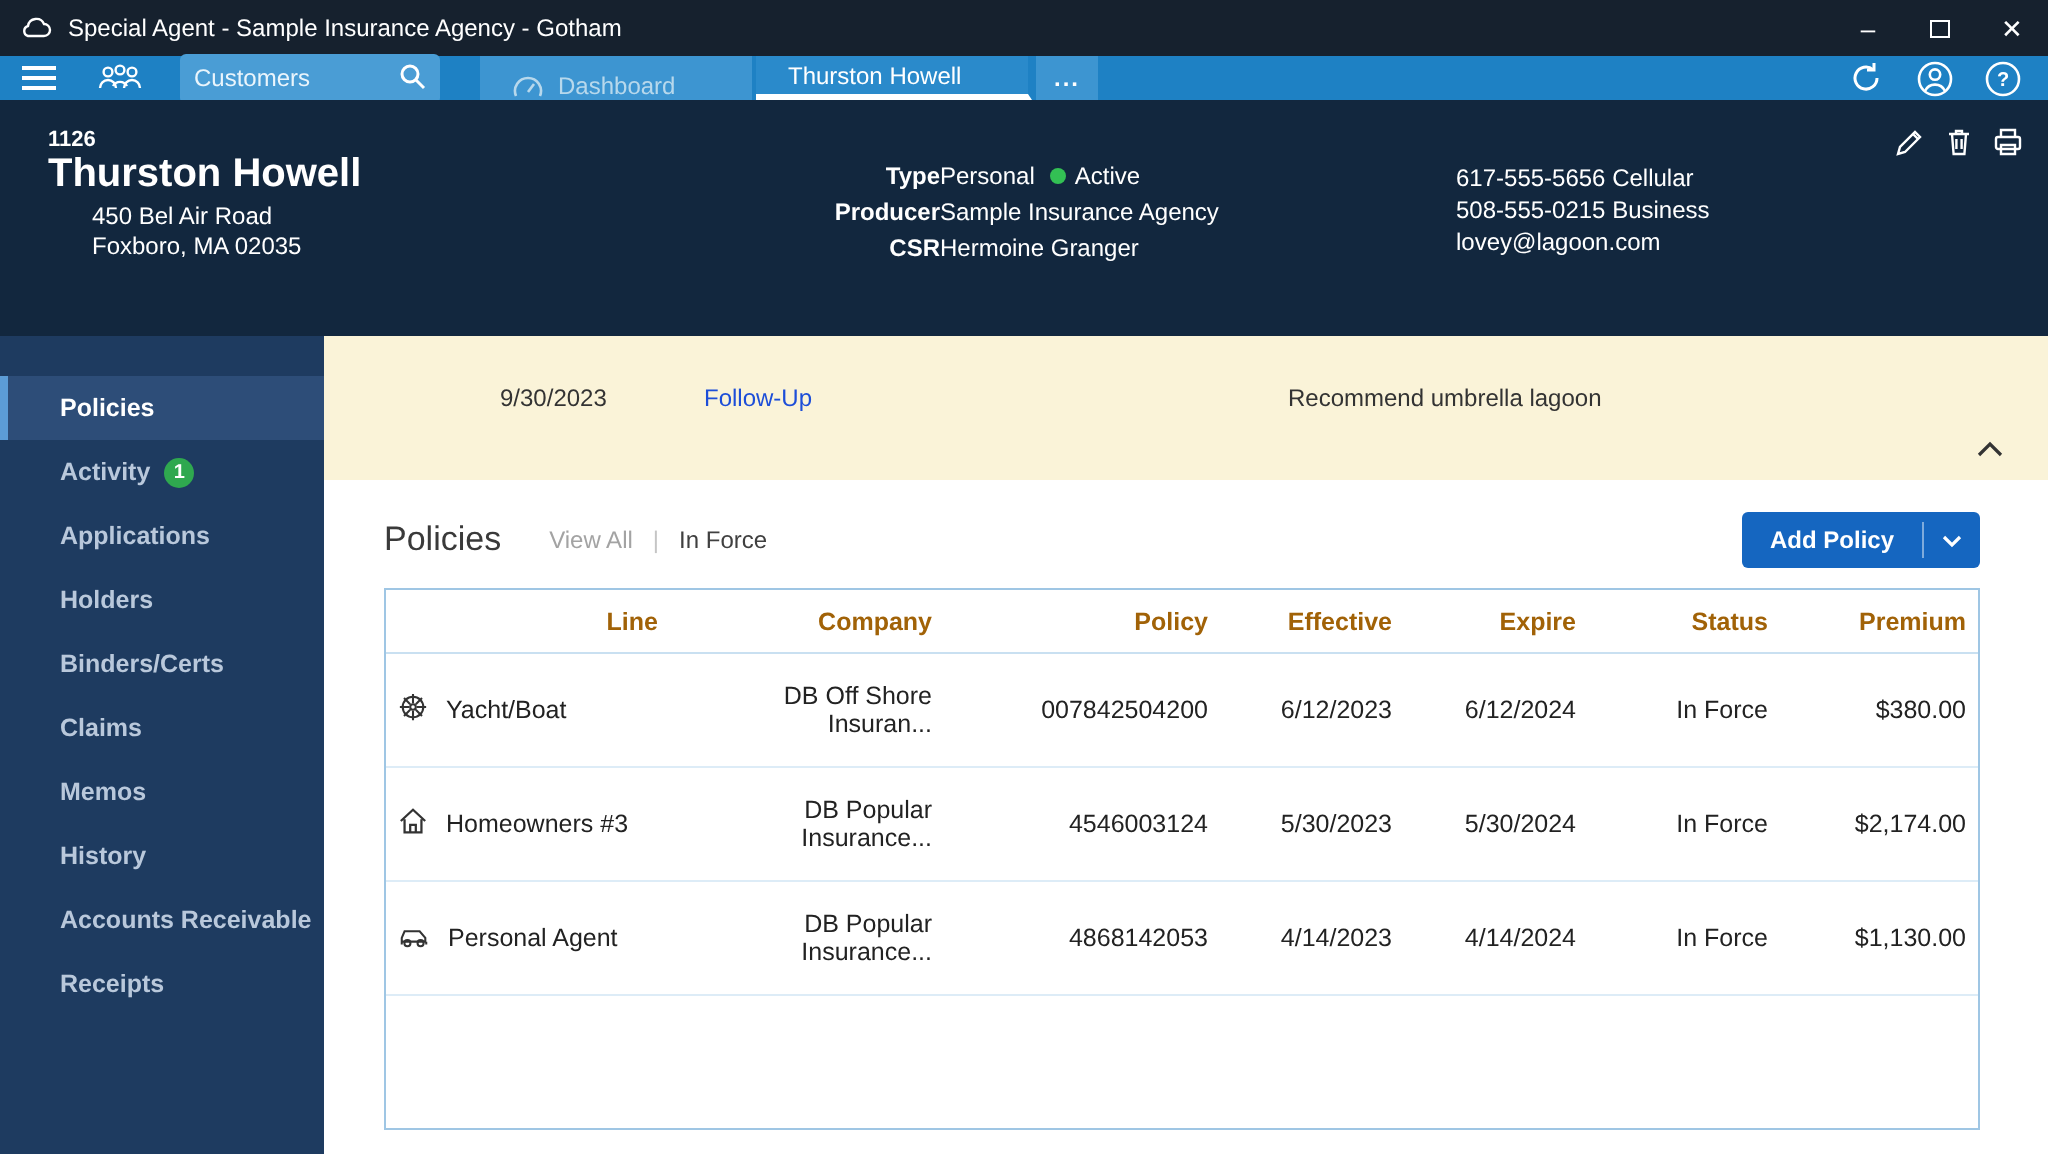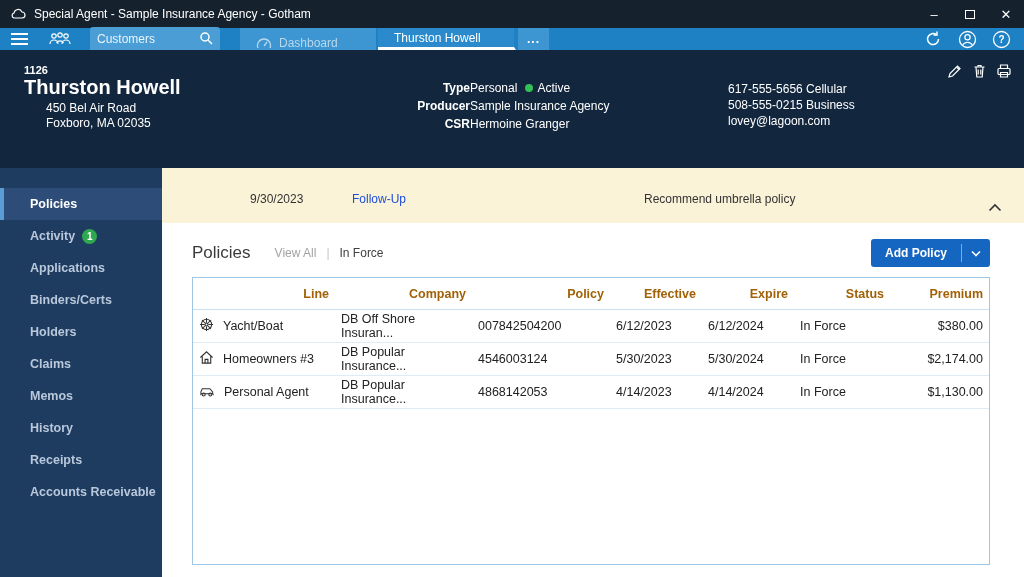--- a/index.html
+++ b/index.html
@@ -46,41 +46,41 @@
   
   .bodyrow { flex:1; display:flex; min-height:0; }
   .sidebar { width:162px; background:#1e3b60; color:#b9c8db; padding-top:20px; flex:0 0 auto; }
   .side-item { height:32px; display:flex; align-items:center; padding-left:26px; font-size:12.5px; font-weight:bold; border-left:4px solid transparent; cursor:default; }
   .side-item.active { background:#2d4d78; color:#fff; border-left:4px solid #5c9cd6; }
   .badge { margin-left:7px; width:15px; height:15px; border-radius:50%; background:#2fa84f; color:#fff; font-size:10px; font-weight:bold; display:flex; align-items:center; justify-content:center; }
 
   .content { flex:1; background:#fff; display:flex; flex-direction:column; min-width:0; }
 
   
-  .reminder { background:#faf3d8; position:relative; height:55px; flex:0 0 auto; }
+  .reminder { background:#faf3d8; position:relative; height:72px; flex:0 0 auto; }
   .rem-date { position:absolute; left:88px; top:24px; color:#333; }
   .rem-type { position:absolute; left:190px; top:24px; color:#1d4ed8; }
   .rem-note { position:absolute; left:482px; top:24px; color:#333; }
   .rem-collapse { position:absolute; right:22px; bottom:8px; cursor:pointer; }
 
   
   .sec-head { display:flex; align-items:center; padding:16px 34px 0 30px; flex:0 0 auto; }
   .sec-title { font-size:17px; color:#3a3a3a; margin-right:24px; }
   .filter-viewall { color:#a3a3a3; font-size:12px; margin-right:10px; cursor:pointer; }
   .filter-sep { color:#c5c5c5; margin-right:10px; }
   .filter-inforce { color:#404040; font-size:12px; cursor:pointer; }
   .add-btn { margin-left:auto; background:#1566c0; color:#fff; border-radius:3px; height:28px; display:flex; align-items:stretch; font-size:12px; font-weight:bold; cursor:pointer; overflow:hidden; }
   .add-btn-label { display:flex; align-items:center; padding:0 14px; }
   .add-btn-sep { width:1px; background:rgba(255,255,255,.45); margin:5px 0; }
   .add-btn-caret { width:28px; display:flex; align-items:center; justify-content:center; }
 
   .table-box { border:1px solid #9fc6e4; margin:10px 34px 12px 30px; flex:1; min-height:0; overflow:hidden; background:#fff; }
   table.policies { width:100%; border-collapse:collapse; table-layout:fixed; font-size:12.5px; color:#222; }
   table.policies th { text-align:right; font-weight:bold; color:#a16207; padding:9px 6px 8px; border-bottom:1px solid #c9e0f1; }
-  table.policies td { padding:2px 6px; border-bottom:1px solid #ddecf7; }
+  table.policies td { padding:14px 6px; border-bottom:1px solid #ddecf7;text-align:right; }
   .col-line { width:142px; } .col-company { width:137px; } .col-policy { width:138px; }
   .col-eff { width:92px; } .col-exp { width:92px; } .col-status { width:96px; } .col-prem { width:auto; }
   th.prem, td.prem { text-align:right; padding-right:26px; }
   th.first, td.first { padding-left:12px; }
   .line-cell { display:flex; align-items:center; gap:9px; }
   .line-cell svg { flex:0 0 auto; }
 </style>
 </head>
 <body>
 
@@ -217,48 +217,48 @@
           <span>Policies</span>
         </div>
       <div class="side-item">
         <span>Activity</span>
         <span class="badge">1</span>
       </div>
       <div class="side-item">
           <span>Applications</span>
         </div>
       <div class="side-item">
+          <span>Holders</span>
+        </div>
+      <div class="side-item">
           <span>Binders/Certs</span>
         </div>
       <div class="side-item">
-          <span>Holders</span>
-        </div>
-      <div class="side-item">
           <span>Claims</span>
         </div>
       <div class="side-item">
           <span>Memos</span>
         </div>
       <div class="side-item">
           <span>History</span>
         </div>
       <div class="side-item">
+          <span>Accounts Receivable</span>
+        </div>
+      <div class="side-item">
           <span>Receipts</span>
-        </div>
-      <div class="side-item">
-          <span>Accounts Receivable</span>
         </div>
     </div>
 
     <div class="content">
 
       <div class="reminder">
         <span class="rem-date">9/30/2023</span>
         <span class="rem-type">Follow-Up</span>
-        <span class="rem-note">Recommend umbrella policy</span>
+        <span class="rem-note">Recommend umbrella lagoon</span>
         <span class="rem-collapse">
           <svg width="14" height="9" viewBox="0 0 14 9" fill="none" stroke="#333" stroke-width="1.6">
               <path d="M1.5 7.5L7 2l5.5 5.5"></path>
             </svg>
         </span>
       </div>
 
       <div class="sec-head">
         <span class="sec-title">Policies</span>
         <span class="filter-viewall">View All</span>

